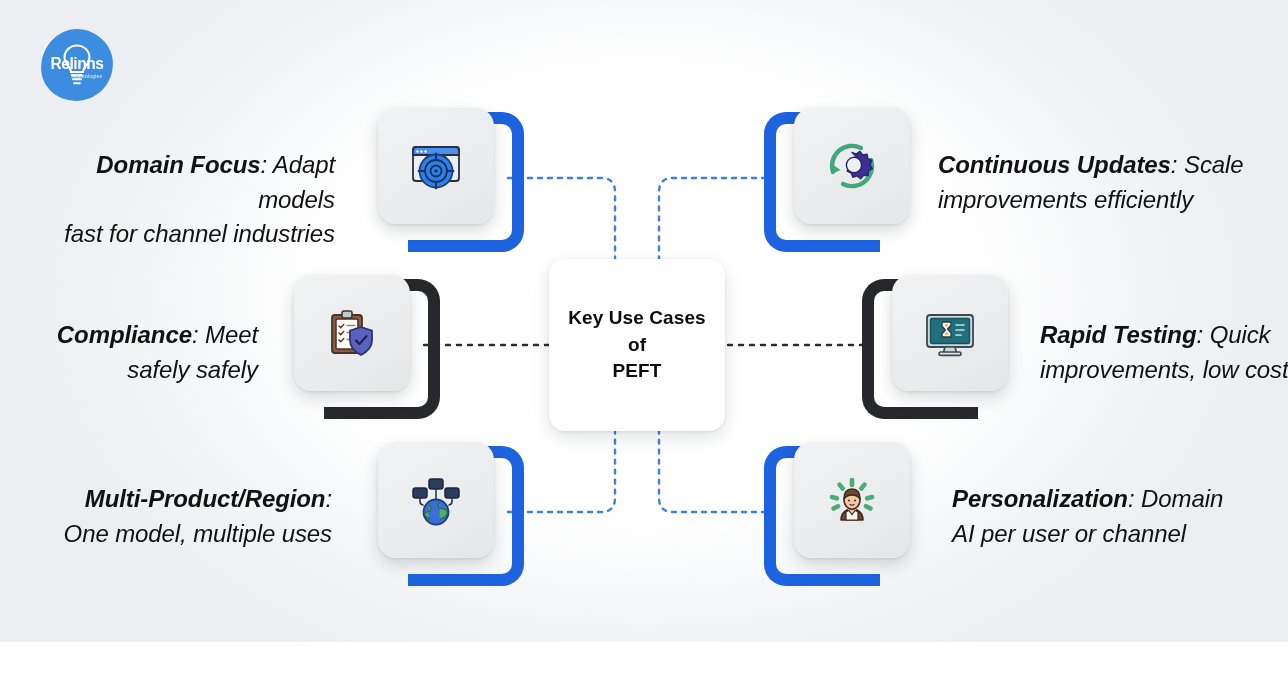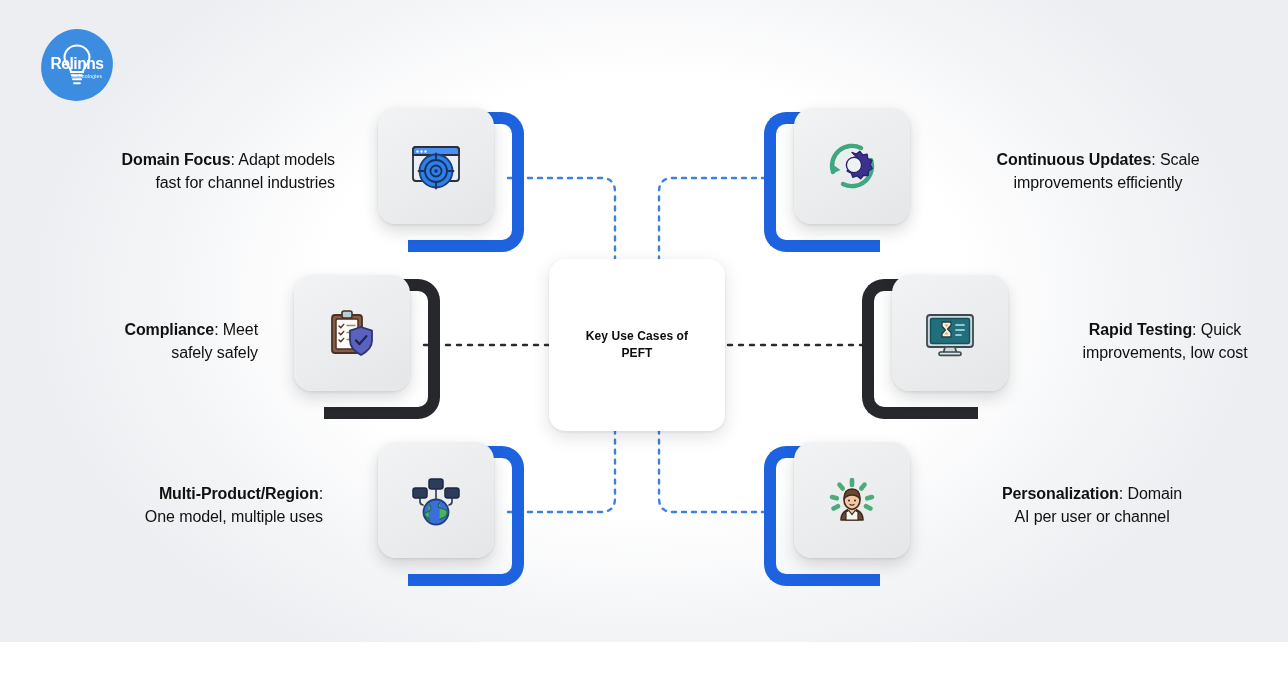--- a/index.html
+++ b/index.html
@@ -41,21 +41,21 @@
     height: 172px;
     background: #ffffff;
     border-radius: 16px;
     box-shadow: 0 6px 18px rgba(23,28,40,0.13), 0 1px 3px rgba(23,28,40,0.08);
     display: flex;
     align-items: center;
     justify-content: center;
     z-index: 6;
   }
   .center-title {
-    font-size: 12px;
+    font-size: 19px;
     font-weight: bold;
     color: #0c0c0c;
     text-align: center;
     line-height: 1.42;
     letter-spacing: 0.1px;
     padding: 0 10px;
   }
 
   
   .node {
@@ -105,29 +105,30 @@
     align-items: center;
     justify-content: center;
   }
   .node.anchor-right .icon-card { left: 0; }
   .node.anchor-left  .icon-card { right: 0; }
   .icon-card svg { display: block; width: 64px; height: 64px; }
 
   
   .label {
     position: absolute;
-    font-size: 16px;
+    font-size: 24px;
     line-height: 1.44;
     color: #111111;
     letter-spacing: -0.1px;
     z-index: 4;
+    font-style: italic;
   }
   .label b { font-weight: bold; }
   .label.align-right { text-align: right; }
-  .label.align-left  { text-align: center; }
+  .label.align-left  { text-align: left; }
 
   
   #wires {
     position: absolute;
     left: 0; top: 0;
     width: 1288px;
     height: 686px;
     z-index: 2;
     pointer-events: none;
   }
@@ -260,21 +261,21 @@
         <rect x="41" y="20" width="14" height="10" rx="2.4" fill="#2e3c5c" stroke="#1c2740" stroke-width="1.5"></rect>
         <path d="M32 21 V31" fill="none" stroke="#2b3750" stroke-width="1.6"></path>
         <path d="M16 30 v3.5 q0 3 3 3.5" fill="none" stroke="#2b3750" stroke-width="1.6" stroke-linecap="round"></path>
         <path d="M48 30 v3.5 q0 3 -3 3.5" fill="none" stroke="#2b3750" stroke-width="1.6" stroke-linecap="round"></path>
         <circle cx="32" cy="44" r="12.5" fill="#3a6fd8" stroke="#1f3f80" stroke-width="1.8"></circle>
         <path d="M24.5 36.5 c3 1.5 3 5 1 6.5 -2 1.5-3.5 0.5-4.5 2.5 -0.8 1.6 0.5 3.5 2.5 4 1.8 0.5 2 2.5 1.2 4.2" fill="#4cb06a" stroke="#236b3c" stroke-width="1.2" stroke-linejoin="round"></path>
         <path d="M36 34.5 c-2.5 2-2 4.5 0 5.5 2.5 1.2 5 0.5 6.5 2.5 1.5 2 0.5 5-1.5 6.5 -2 1.5-4.5 1-5.5 3" fill="#4cb06a" stroke="#236b3c" stroke-width="1.2" stroke-linejoin="round"></path>
       </svg>
     </div>
   </div>
-  <div class="label align-right" style="left:15px; top:482px; width:308px;">
+  <div class="label align-right" style="left:24px; top:482px; width:308px;">
     <b>Multi-Product/Region</b><span>: </span><span></span><br>
     <span>One model, multiple uses</span>
   </div>
 
   <div class="node anchor-left" style="left:764px; top:442px;">
     <div class="bracket left" style="--bc:#1D63DF;"></div>
     <div class="icon-card">
       <svg viewBox="0 0 64 64" aria-hidden="true">
         <g stroke="#4cab78" stroke-width="4.6" stroke-linecap="round" fill="none">
           <path d="M32 12 v5"></path>

